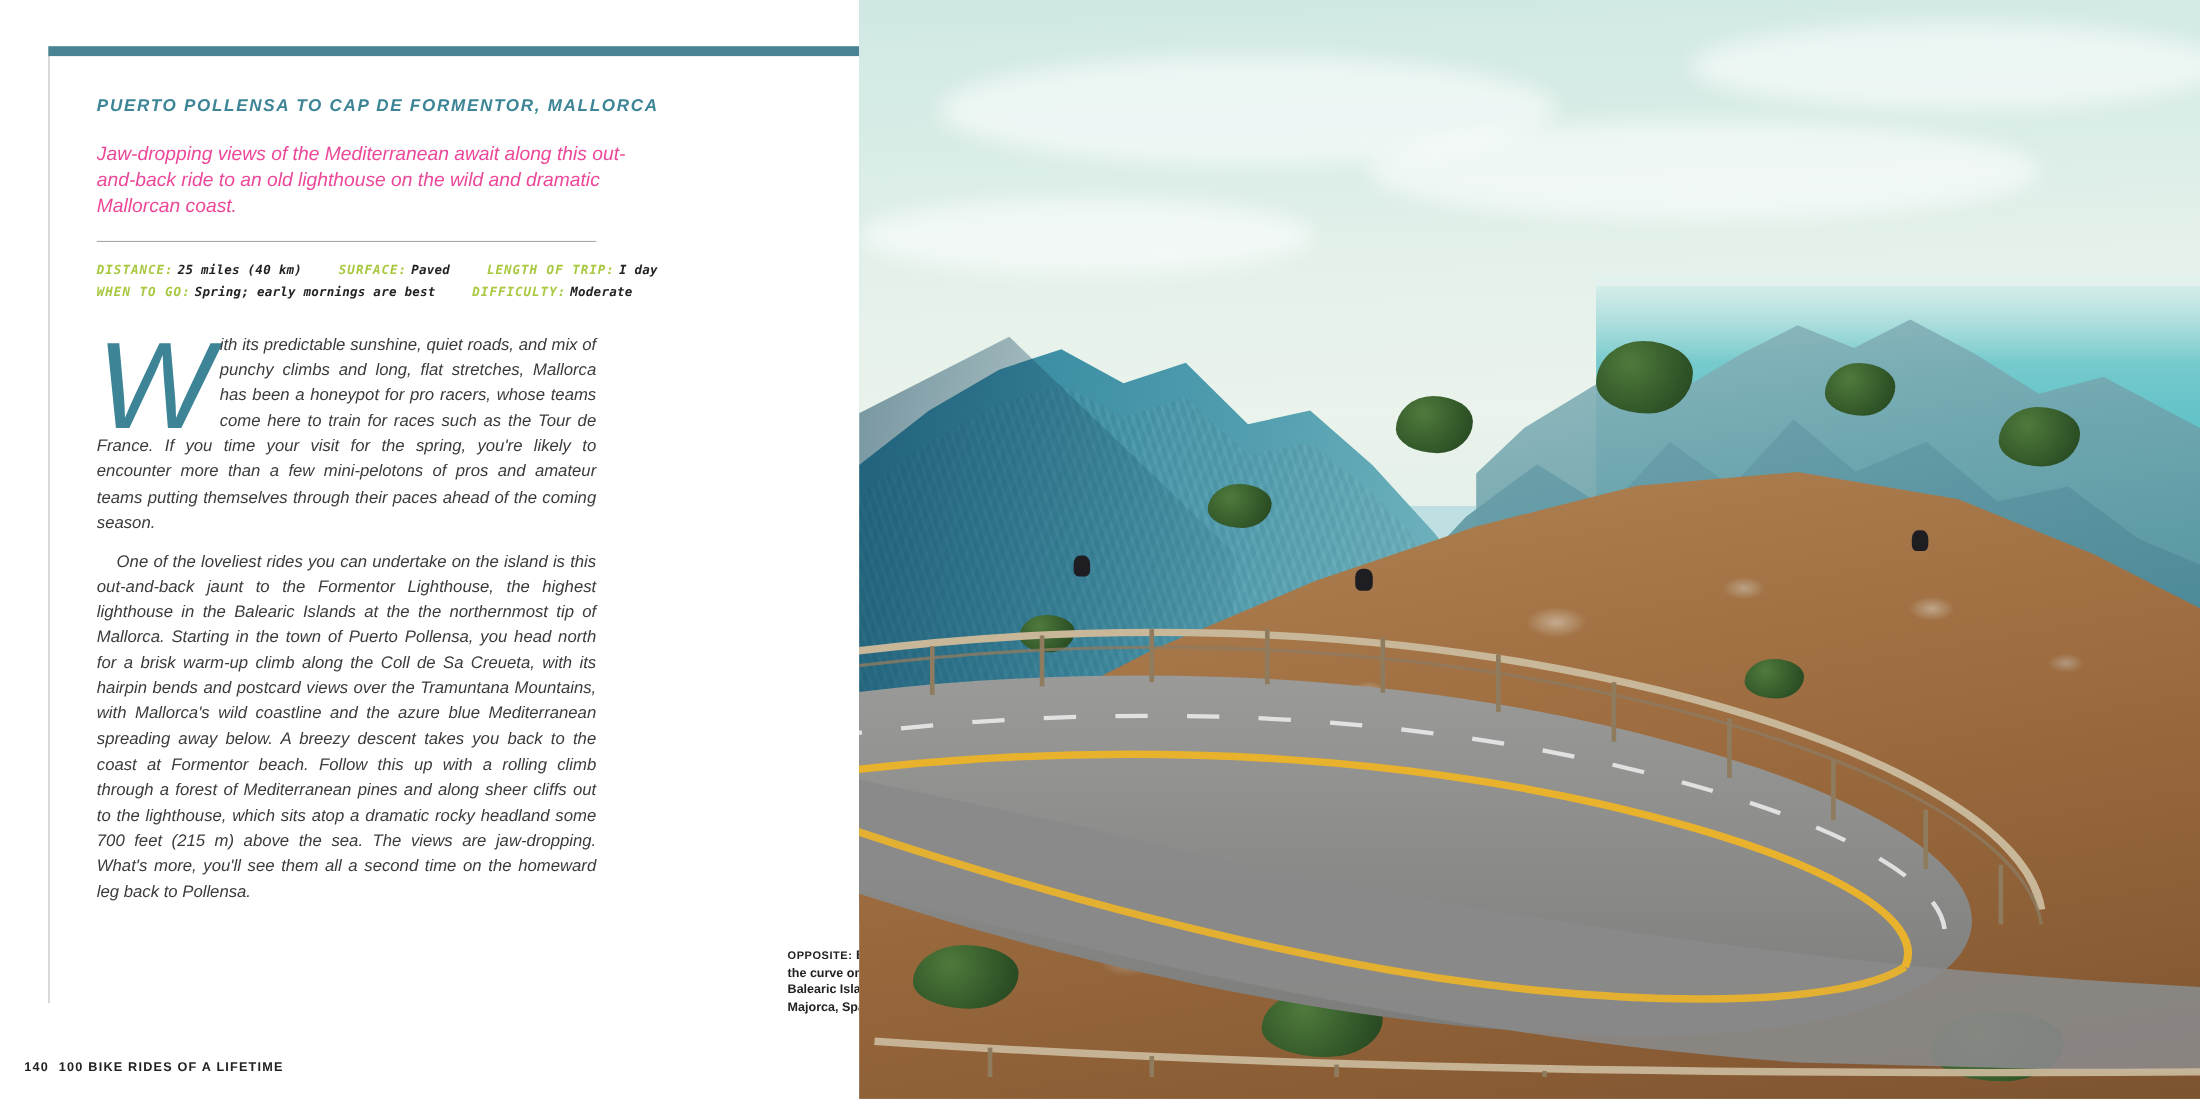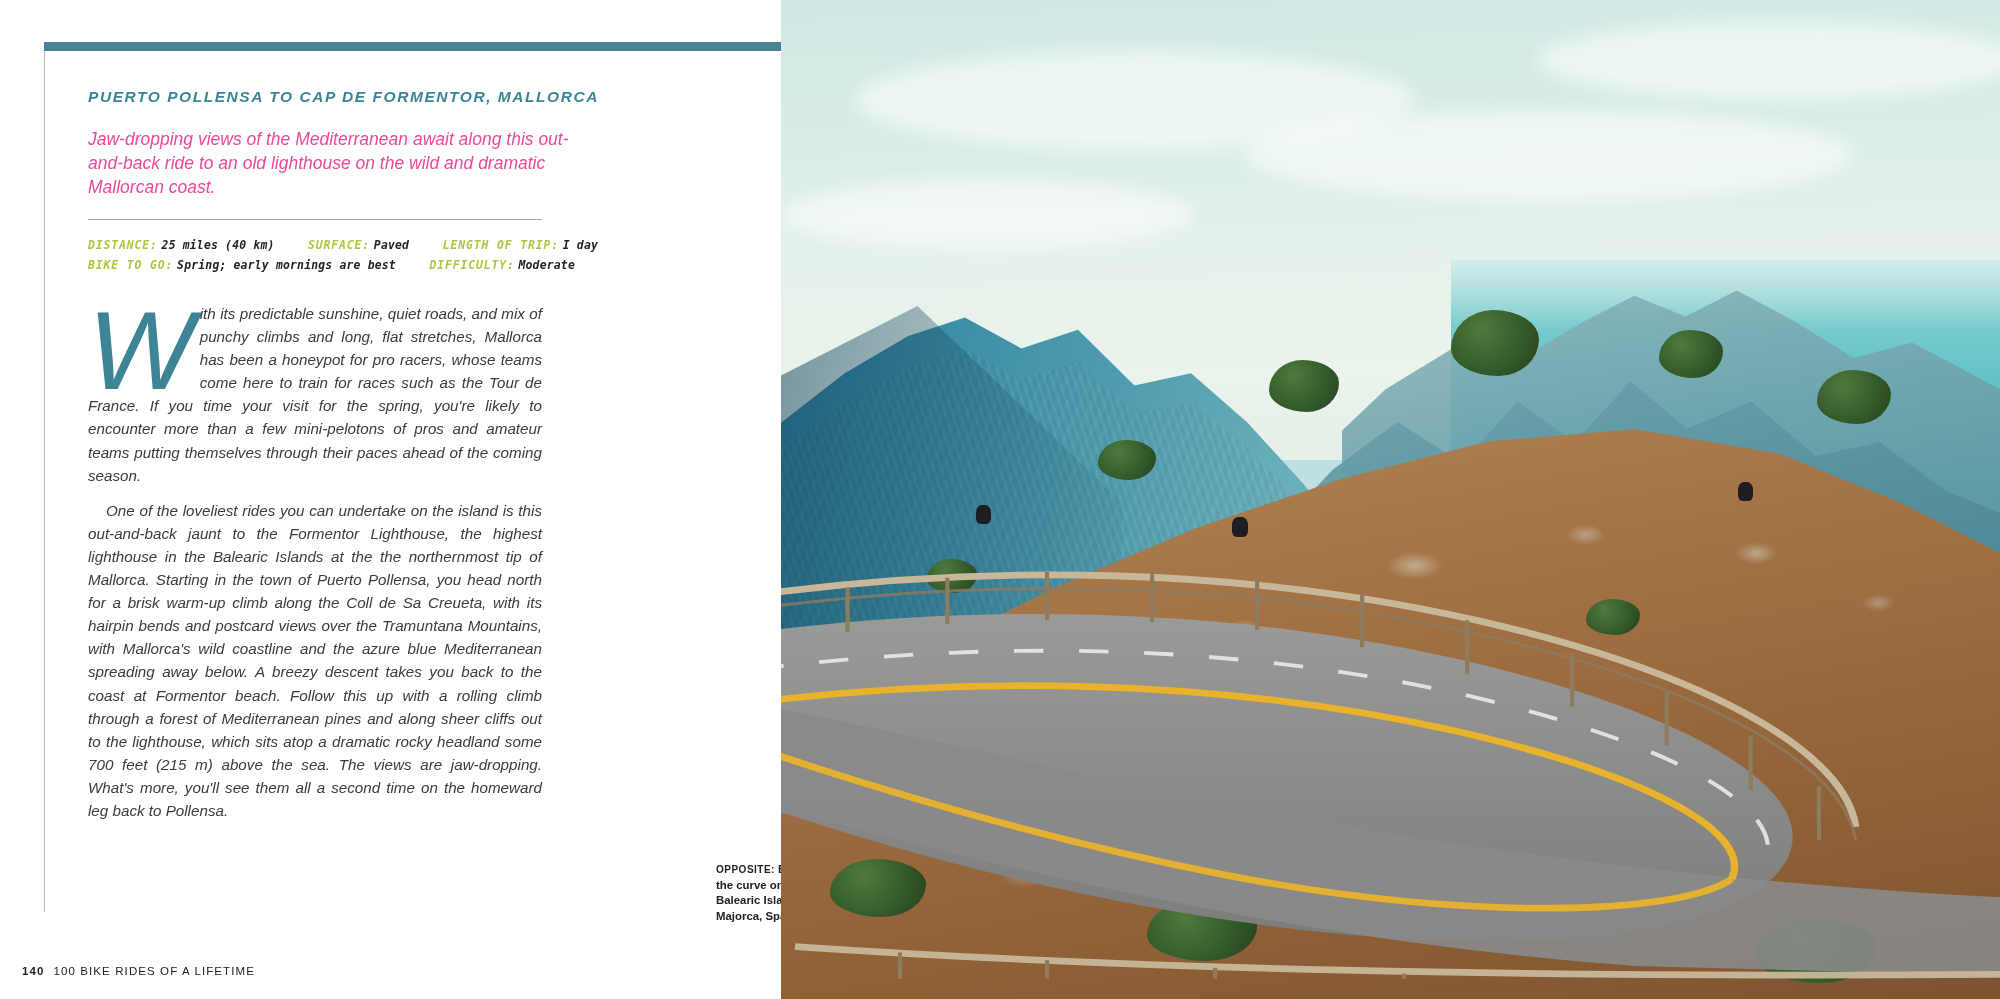--- a/index.html
+++ b/index.html
@@ -132,21 +132,21 @@
     letter-spacing:.5px;
   }
 
   
   .footer{
     position:absolute;left:22px;bottom:22px;
     font-size:11.5px;color:#222;letter-spacing:1.1px;
     white-space:nowrap;
   }
   .footer .pg{font-weight:bold;margin-right:9px;}
-  .footer .bk{font-weight:400;}
+  .footer .bk{font-weight:700;}
 
   
   .page-right{
     position:relative;
     flex:1 1 auto;
     height:999px;
     overflow:hidden;
     background:#bfe0e2;
   }
   .photo{position:absolute;inset:0;overflow:hidden;}
@@ -266,21 +266,21 @@
           <span class="lbl">DISTANCE:</span>
           <span class="val">25 miles (40 km)</span>
           <span class="gap"></span>
           <span class="lbl">SURFACE:</span>
           <span class="val">Paved</span>
           <span class="gap"></span>
           <span class="lbl">LENGTH OF TRIP:</span>
           <span class="val">I day</span>
         </span>
         <span class="row">
-          <span class="lbl">BIKE TO GO:</span>
+          <span class="lbl">WHEN TO GO:</span>
           <span class="val">Spring; early mornings are best</span>
           <span class="gap"></span>
           <span class="lbl">DIFFICULTY:</span>
           <span class="val">Moderate</span>
         </span>
       </div>
 
       <div class="body-wrap">
         <span class="dropcap">W</span>
         <p class="para">ith its predictable sunshine, quiet roads, and mix of punchy climbs and long, flat stretches, Mallorca has been a honeypot for pro racers, whose teams come here to train for races such as the Tour de France. If you time your visit for the spring, you're likely to encounter more than a few mini-pelotons of pros and amateur teams putting themselves through their paces ahead of the coming season.</p>

